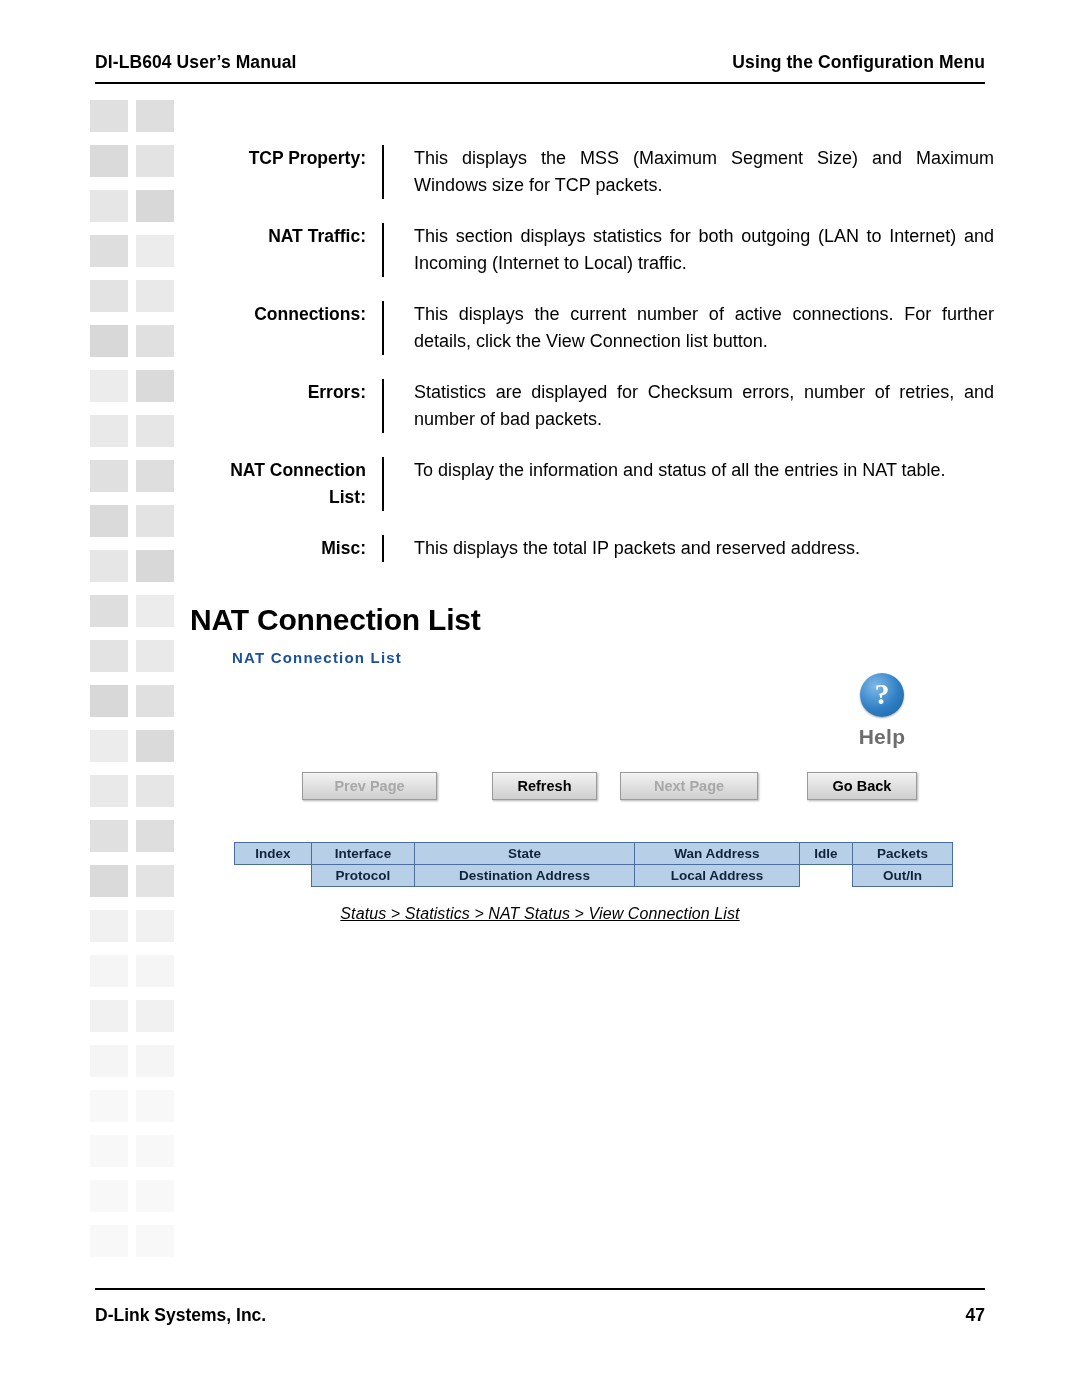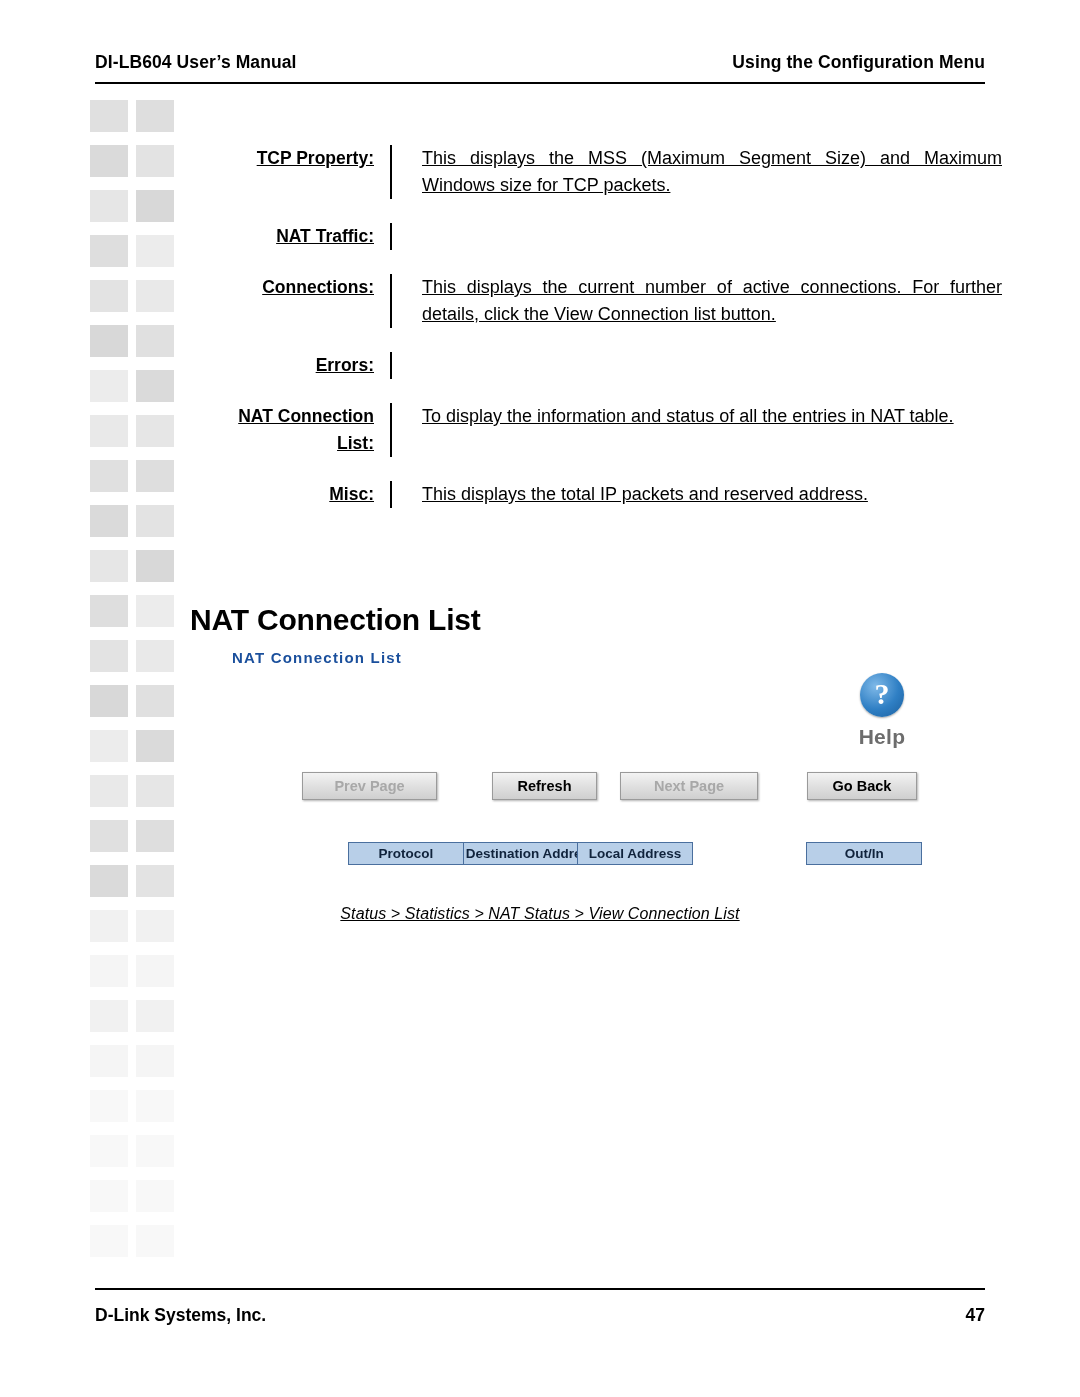--- a/index.html
+++ b/index.html
@@ -51,23 +51,22 @@
   .deco .sq {
     position: absolute;
     width: 38px;
     height: 32px;
   }
 
   
   .deflist {
     position: absolute;
     top: 145px;
-    left: 212px;
+    left: 204px;
     width: 790px;
-    text-decoration: underline;
   }
   .defrow {
     display: flex;
     margin-bottom: 24px;
   }
   .defterm {
     width: 178px;
     text-align: right;
     font-weight: bold;
     font-size: 17.5px;
@@ -302,29 +301,31 @@
 
 <div class="deflist" id="deflist">
     <div class="defrow">
       <div class="defterm">TCP Property:</div>
       <div class="defsep"></div>
       <div class="defdesc">This displays the MSS (Maximum Segment Size) and Maximum Windows size for TCP packets.</div>
     </div>
     <div class="defrow">
       <div class="defterm">NAT Traffic:</div>
       <div class="defsep"></div>
+      <div class="defdesc">This section displays statistics for both outgoing (LAN to Internet) and Incoming (Internet to Local) traffic.</div>
     </div>
     <div class="defrow">
       <div class="defterm">Connections:</div>
       <div class="defsep"></div>
       <div class="defdesc">This displays the current number of active connections. For further details, click the View Connection list button.</div>
     </div>
     <div class="defrow">
       <div class="defterm">Errors:</div>
       <div class="defsep"></div>
+      <div class="defdesc">Statistics are displayed for Checksum errors, number of retries, and number of bad packets.</div>
     </div>
     <div class="defrow">
       <div class="defterm">NAT Connection List:</div>
       <div class="defsep"></div>
       <div class="defdesc">To display the information and status of all the entries in NAT table.</div>
     </div>
     <div class="defrow">
       <div class="defterm">Misc:</div>
       <div class="defsep"></div>
       <div class="defdesc">This displays the total IP packets and reserved address.</div>
@@ -346,20 +347,28 @@
 
   <div class="btn-row" id="btnrow">
       <div class="btn disabled" style="left: 0px; width: 135px;">Prev Page</div>
       <div class="btn active" style="left: 190px; width: 105px;">Refresh</div>
       <div class="btn disabled" style="left: 318px; width: 138px;">Next Page</div>
       <div class="btn active" style="left: 505px; width: 110px;">Go Back</div>
     </div>
 
   <table class="nat-table">
     <tbody>
+      <tr>
+        <td style="width:72px">Index</td>
+        <td style="width:98px">Interface</td>
+        <td style="width:215px">State</td>
+        <td style="width:160px">Wan Address</td>
+        <td style="width:48px">Idle</td>
+        <td style="width:95px">Packets</td>
+      </tr>
       <tr>
         <td class="empty"></td>
         <td>Protocol</td>
         <td>Destination Address</td>
         <td>Local Address</td>
         <td class="empty"></td>
         <td>Out/In</td>
       </tr>
     </tbody>
   </table>

